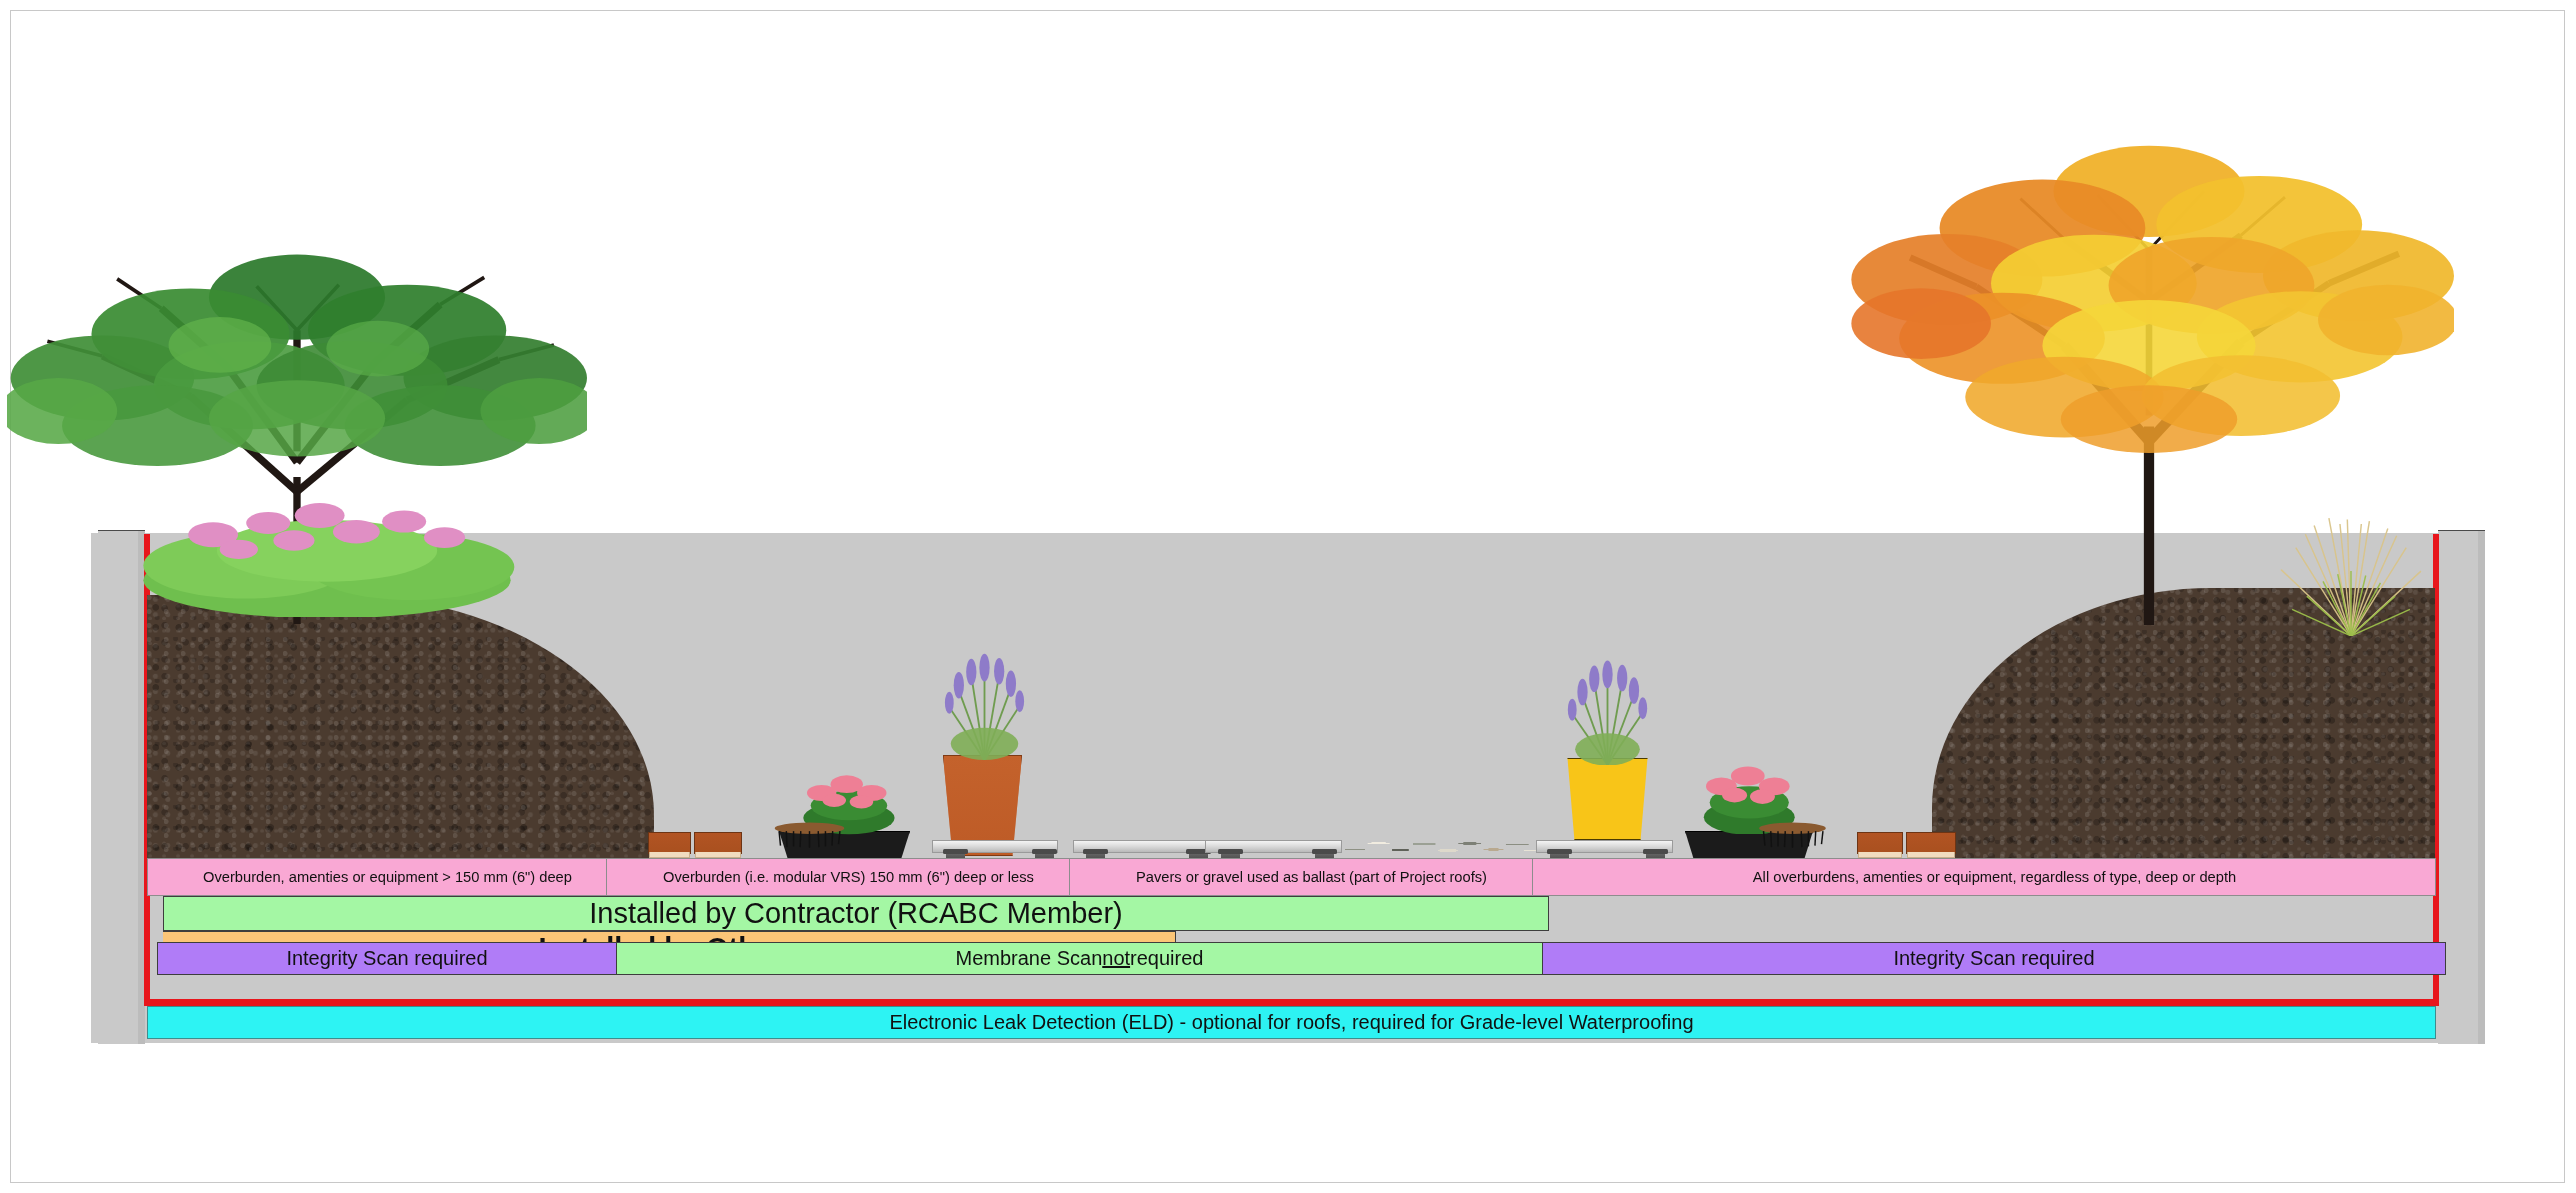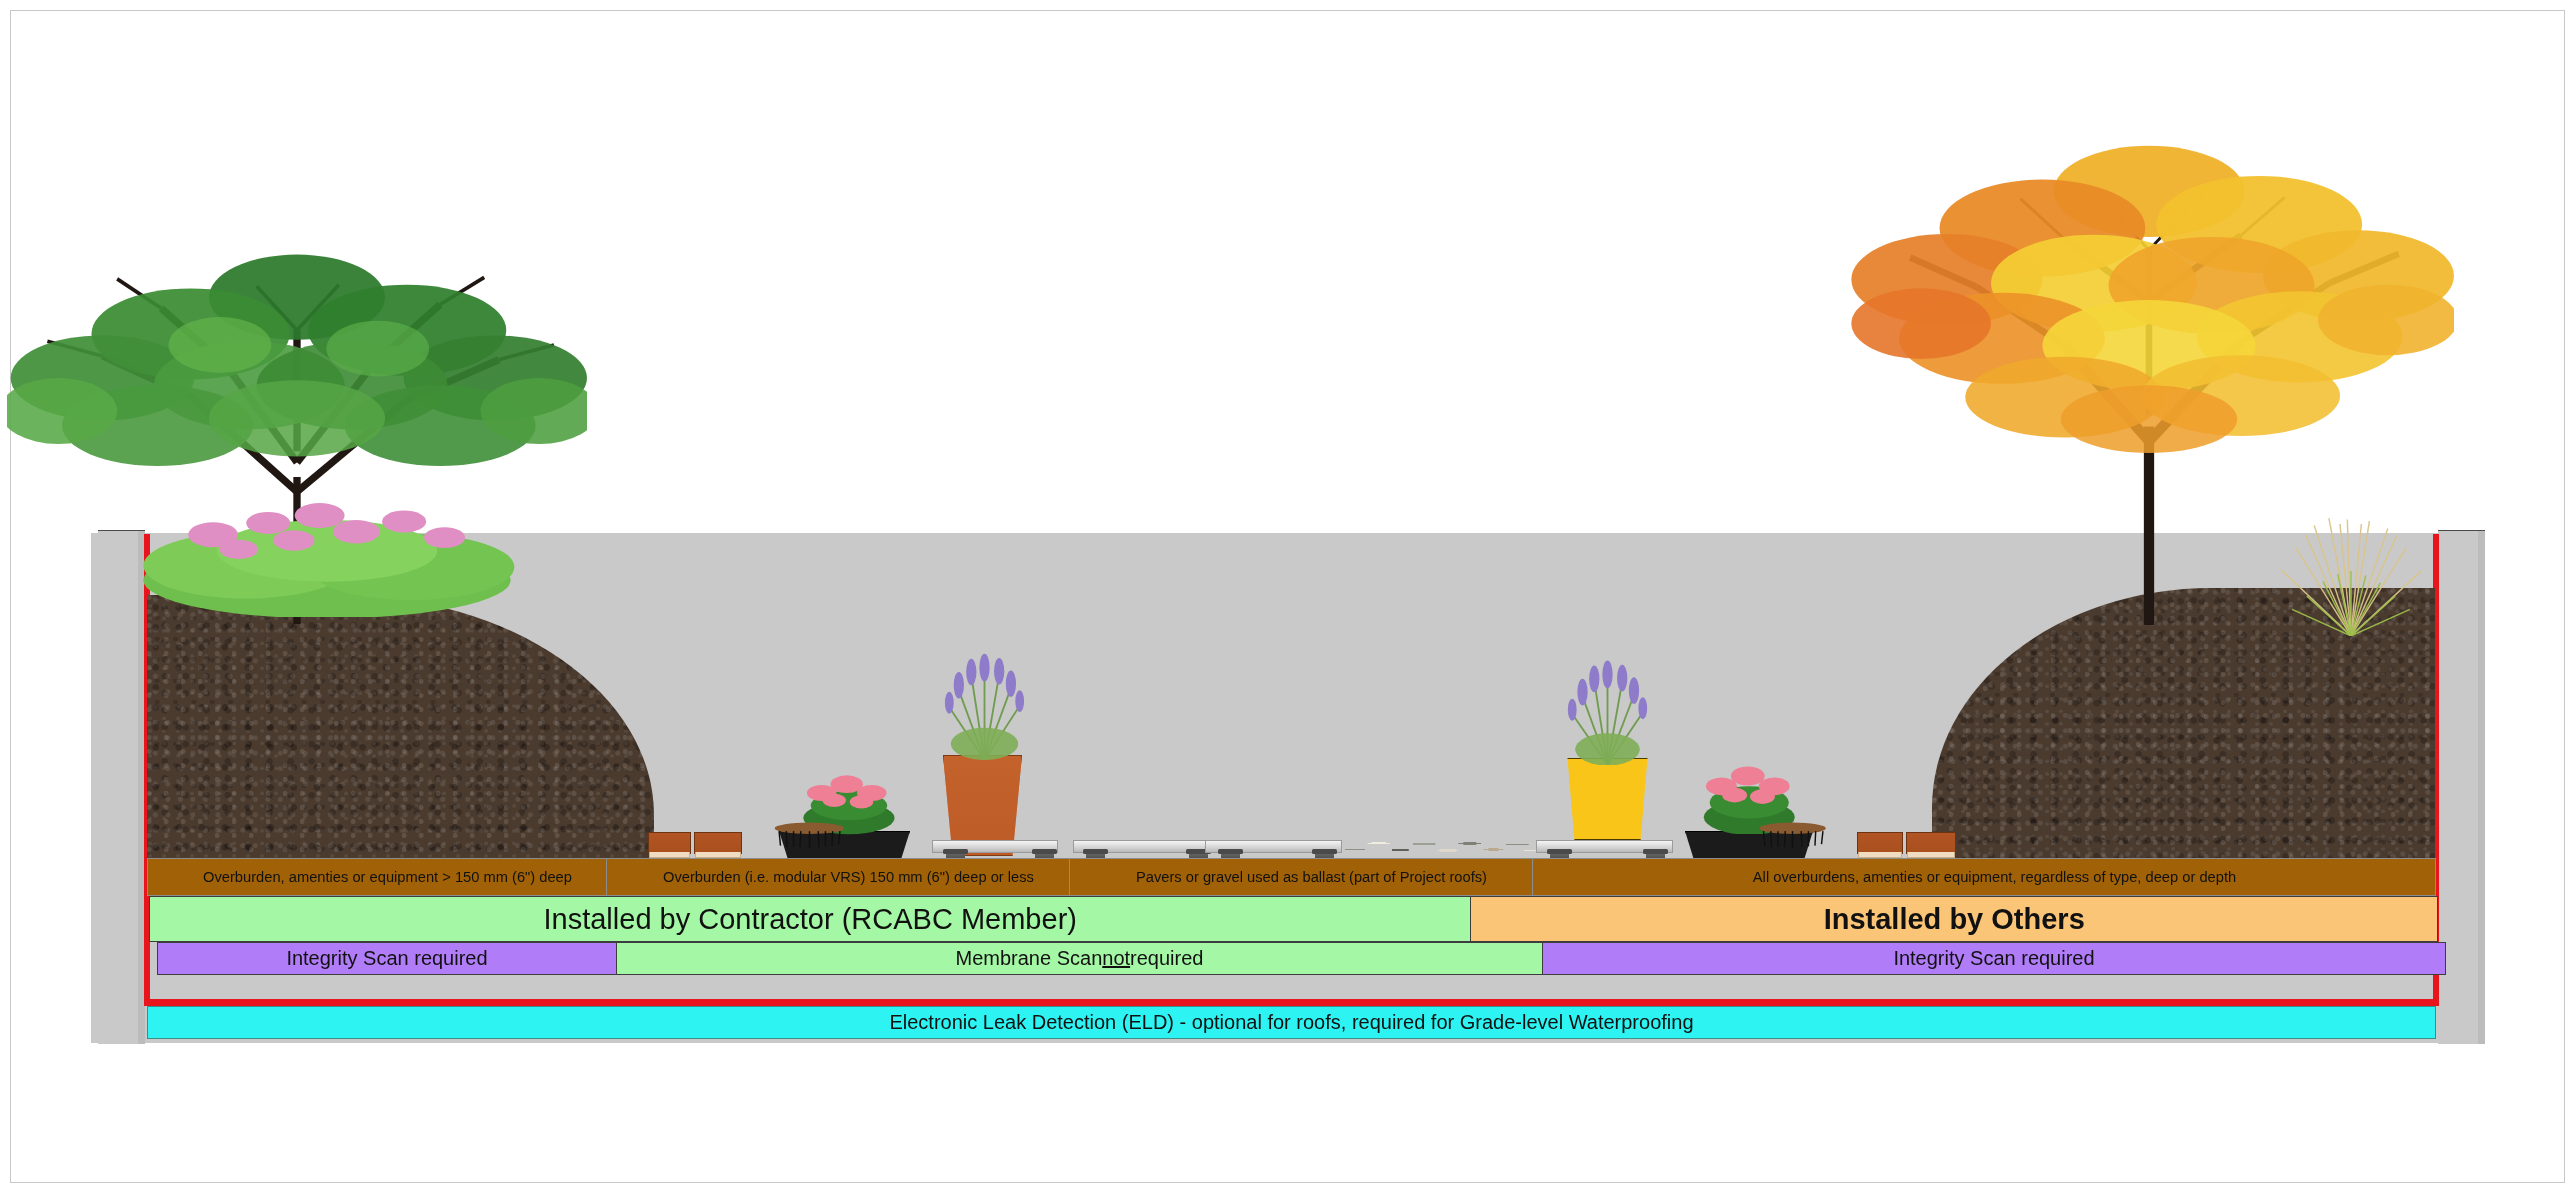--- a/index.html
+++ b/index.html
@@ -80,35 +80,36 @@
   
   .tree { position: absolute; }
 
   
   .caption-row {
     position: absolute; left: 147px; top: 858px;
     width: 2289px; height: 38px;
     display: flex;
   }
   .caption-cell {
-    background: #a16207;
+    background: #f9a8d4;
     border: 0.7px solid #8d8d8d;
     border-left: none;
     display: flex; align-items: center; justify-content: center;
     font-size: 14.7px; color: #111; white-space: nowrap;
     overflow: hidden;
     padding-left: 21px;
   }
   .caption-cell:first-child { border-left: 0.7px solid #8d8d8d; }
 
   
   .resp-row {
-    position: absolute; left: 149px; top: 896px;
+    position: absolute; left: 163px; top: 896px;
     width: 2289px; height: 46px;
     display: flex;
+    flex-direction: column;
   }
   .resp-cell {
     display: flex; align-items: center; justify-content: center;
     border: 0.7px solid #3d3d3d; border-left: none;
     font-size: 29px; color: #111; white-space: nowrap;
   }
   .resp-cell:first-child { border-left: 0.7px solid #3d3d3d; }
 
   
   .scan-row {

